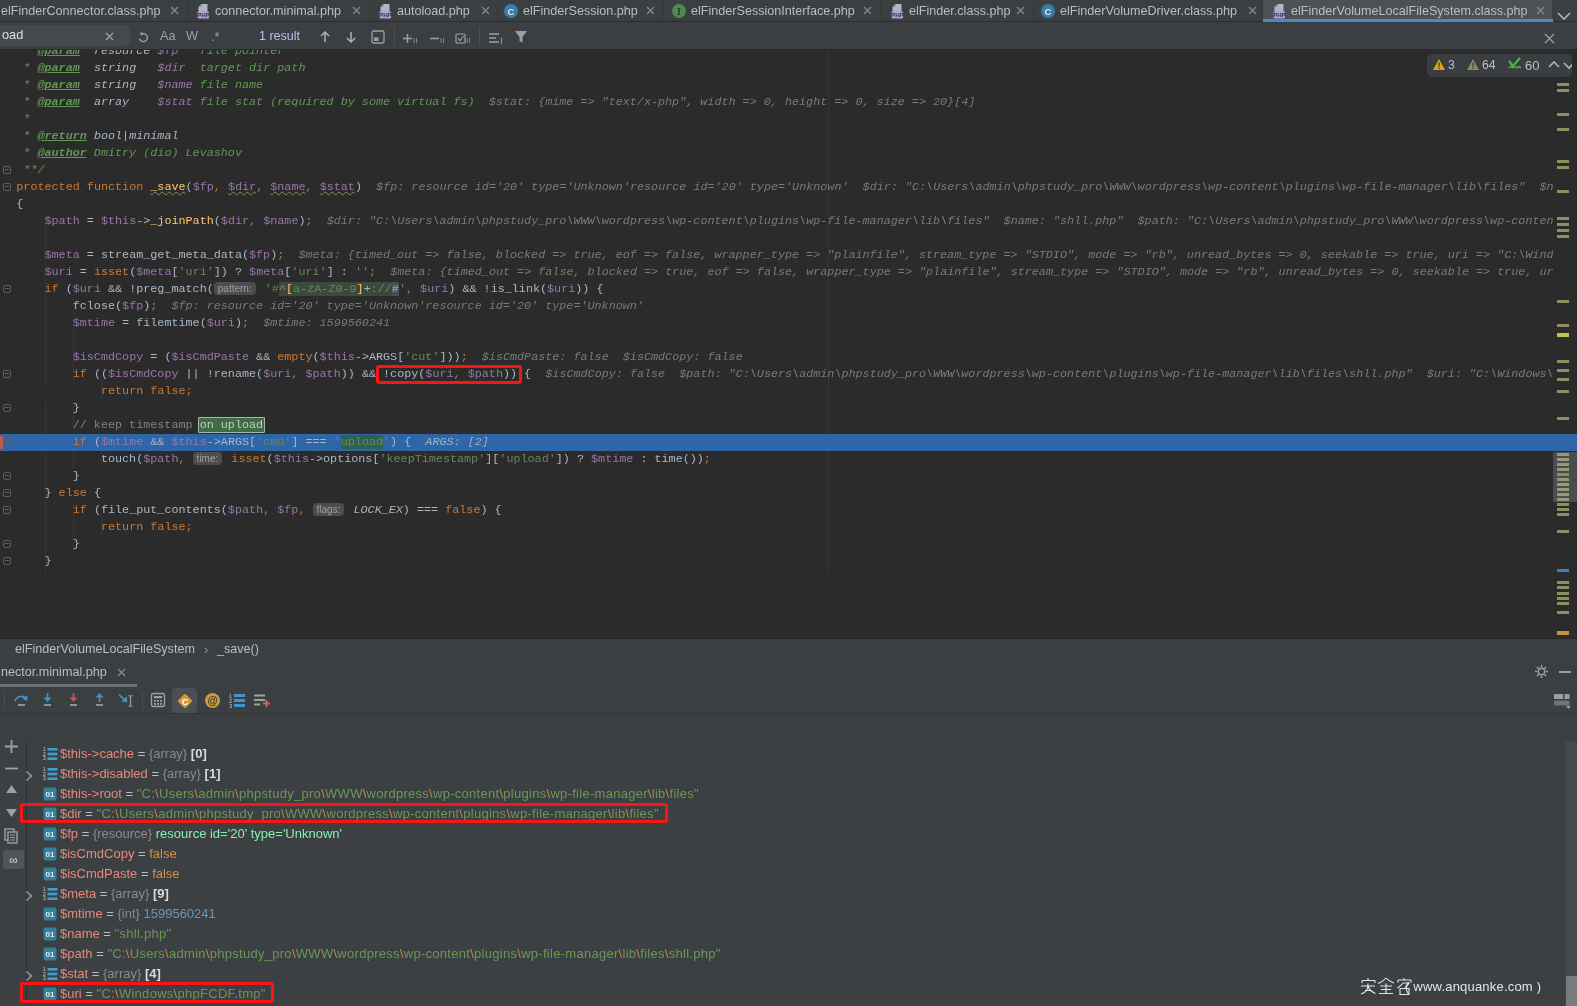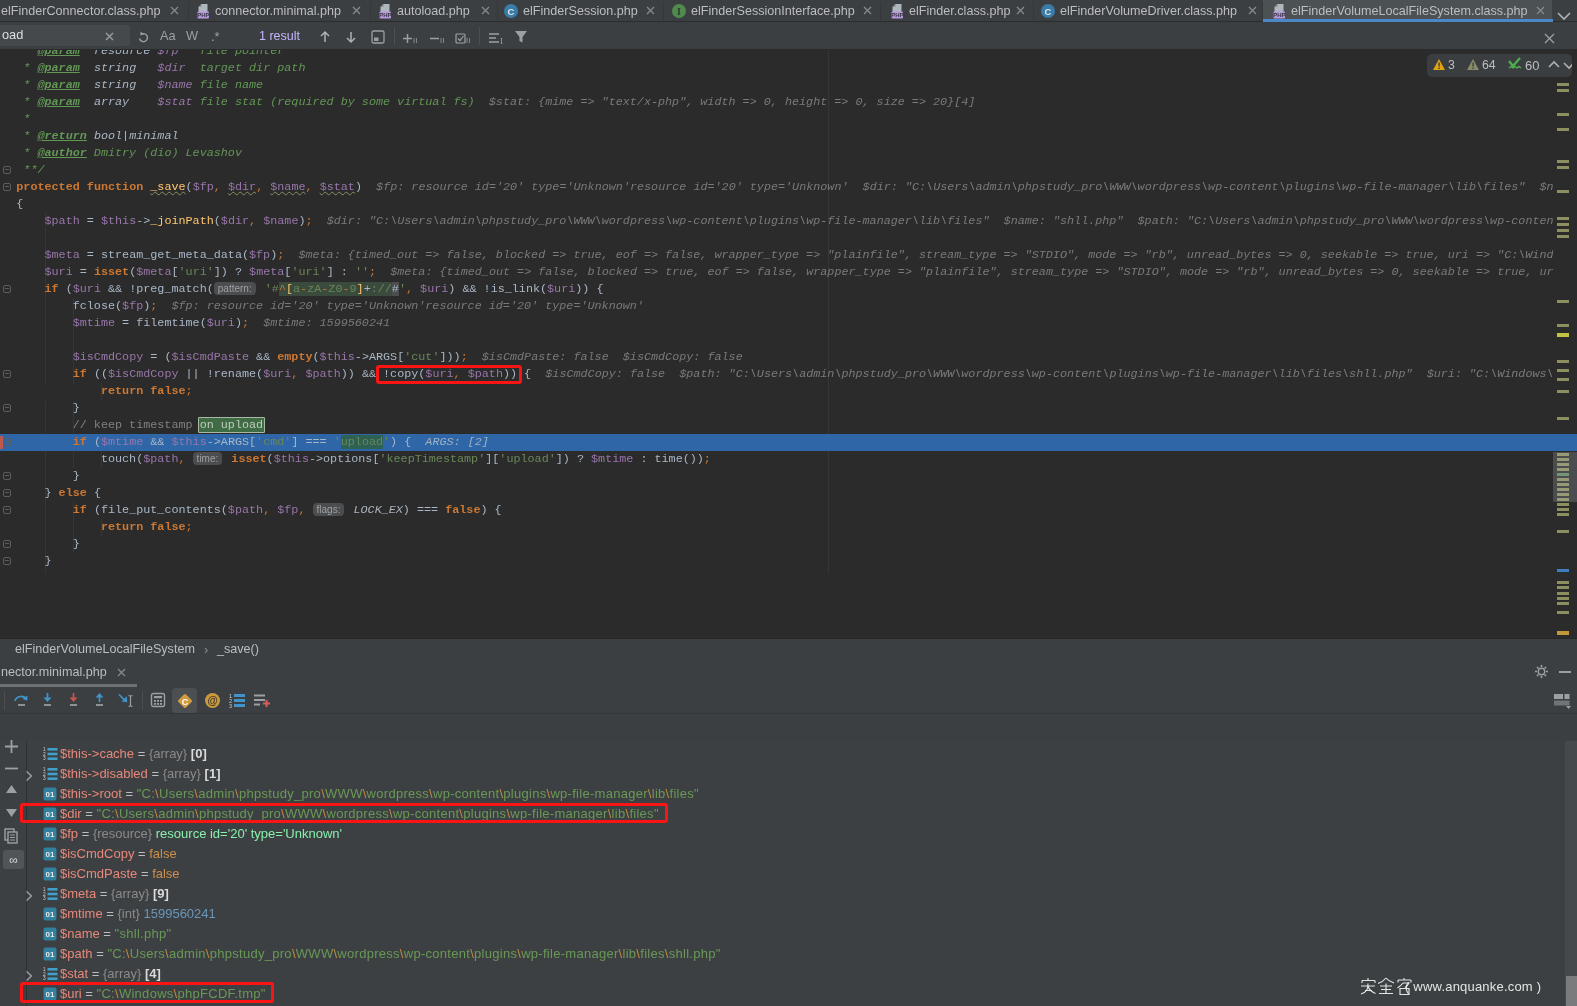--- a/index.html
+++ b/index.html
@@ -14,21 +14,21 @@
 #activetab{position:absolute;left:1263px;top:0;width:289px;height:22px;background:#4c5154}
 #activeline{position:absolute;left:1263px;top:19px;width:290px;height:3px;background:#4a88c7}
 
 #findbar{position:absolute;left:0;top:22px;width:1577px;height:28px;background:#3c3f41;border-bottom:1px solid #282a2c}
 .fgray{color:#9da0a2}
 
 #editor{position:absolute;left:0;top:50px;width:1577px;height:524px;background:#2b2b2b;overflow:hidden}
 #codeclip{position:absolute;left:0;top:0;width:1553px;height:588px;overflow:hidden}
 .cl{position:absolute;left:0;height:17px;line-height:17px;white-space:pre;
   font-family:"Liberation Mono",monospace;font-size:11.75px;color:#a9b7c6;letter-spacing:0px}
-.k{color:#cc7832;font-weight:bold}
+.k{color:#cc7832;font-weight:normal}
 .v{color:#9876aa}
 .s{color:#6a8759}
 .f{color:#ffc66d}
 .p{color:#cc7832}
 .c{color:#808080}
 .doc{color:#629755;font-style:italic}
 .dtag{color:#629755;font-style:italic;font-weight:bold;text-decoration:underline}
 .dval{color:#a9b7c6;font-style:italic}
 .dvar{color:#9876aa;font-style:italic}
 .hint{color:#7a7a7a;font-style:italic}

